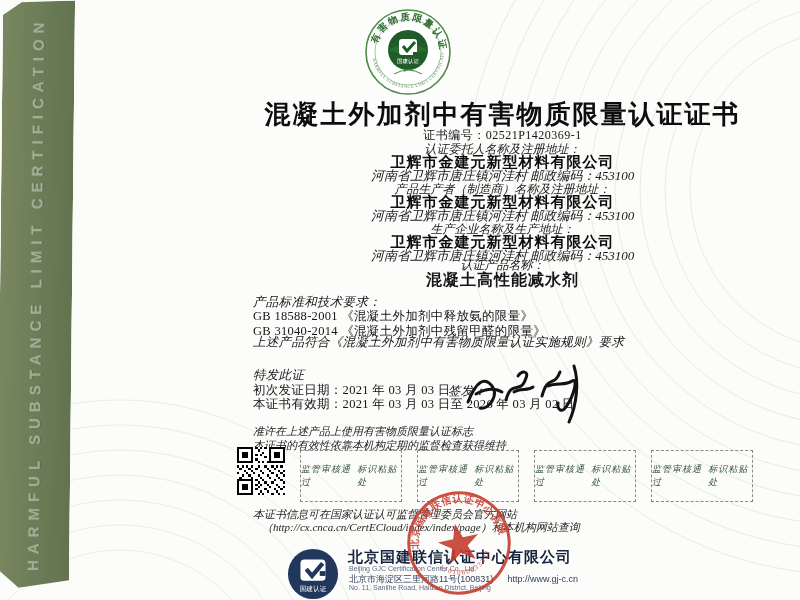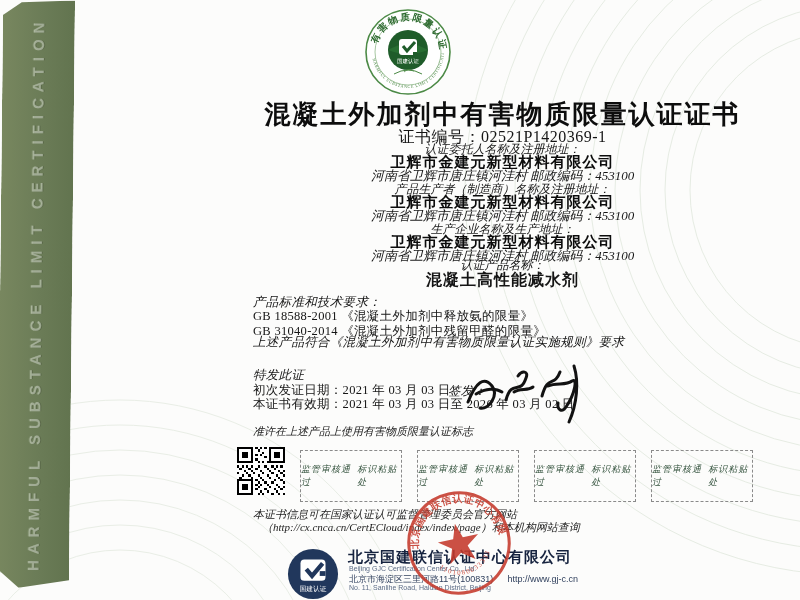--- a/index.html
+++ b/index.html
@@ -16,21 +16,21 @@
   .ribbon-text{position:absolute;left:0;top:0;width:100%;height:100%;
                display:flex;align-items:center;justify-content:center;
                writing-mode:vertical-rl;transform:rotate(180deg);
                font-family:"Liberation Sans","DejaVu Sans",sans-serif;font-weight:bold;
                font-size:15px;letter-spacing:6px;color:rgba(236,242,228,.42);
                text-shadow:0 1px 0 rgba(0,0,0,.15), 0 -1px 0 rgba(255,255,255,.12);}
   
   .ccol{left:235px;width:535px;text-align:center;z-index:2;}
   .lcol{left:253px;text-align:center;z-index:2;}
   .title{top:97px;font-size:26px;font-weight:bold;letter-spacing:2px;color:#0d0d0d;}
-  .certno{top:127px;font-size:16px;letter-spacing:.5px;}
+  .certno{top:127px;font-size:12px;letter-spacing:.5px;}
   .plabel{font-style:italic;font-size:12px;color:#1a1a1a;}
   .pname{font-weight:bold;font-size:15px;letter-spacing:1px;color:#0c0c0c;}
   .paddr{font-style:italic;font-size:13px;color:#161616;}
   .prodlabel{top:257px;font-style:italic;font-size:12px;}
   .prodname{top:270px;font-weight:bold;font-size:16px;letter-spacing:1px;}
   .stdline{font-size:12.5px;letter-spacing:.3px;}
   .kai{font-style:italic;}
   .note{font-style:italic;font-size:11px;color:#1c1c1c;}
   .query{font-style:italic;font-size:11px;color:#1c1c1c;}
   .sup-box{position:absolute;top:450px;width:100px;height:50px;border:1px dashed #8a8a8a;
@@ -139,20 +139,21 @@
       <path d="M14,36 C24,30 34,30 40,34"></path>
       <path d="M44,42 C50,20 58,38 64,20 C67,13 60,12 56,18"></path>
       <path d="M52,34 C58,30 66,33 71,29"></path>
       <path d="M80,38 C86,16 92,30 98,14"></path>
       <path d="M86,28 C94,24 104,28 110,23 C116,19 113,36 104,49 C100,55 95,52 96,45"></path>
       <path d="M112,8 C117,24 115,46 107,64"></path>
     </g>
   </svg>
 
   <div class="abs lcol note" style="top:424px">准许在上述产品上使用有害物质限量认证标志</div>
+  <div class="abs lcol note" style="top:438px">本证书的有效性依靠本机构定期的监督检查获得维持</div>
 
   <svg class="abs qr" width="48" height="48" viewBox="0 0 21 21" shape-rendering="crispEdges">
     <rect width="21" height="21" fill="#ffffff"></rect>
     <g fill="#000000">
       <path d="M0,0h7v7h-7z M14,0h7v7h-7z M0,14h7v7h-7z" fill="#000"></path>
       <rect x="1" y="1" width="5" height="5" fill="#fff"></rect>
         <rect x="2" y="2" width="3" height="3"></rect>
       <rect x="15" y="1" width="5" height="5" fill="#fff"></rect>
         <rect x="16" y="2" width="3" height="3"></rect>
       <rect x="1" y="15" width="5" height="5" fill="#fff"></rect>

